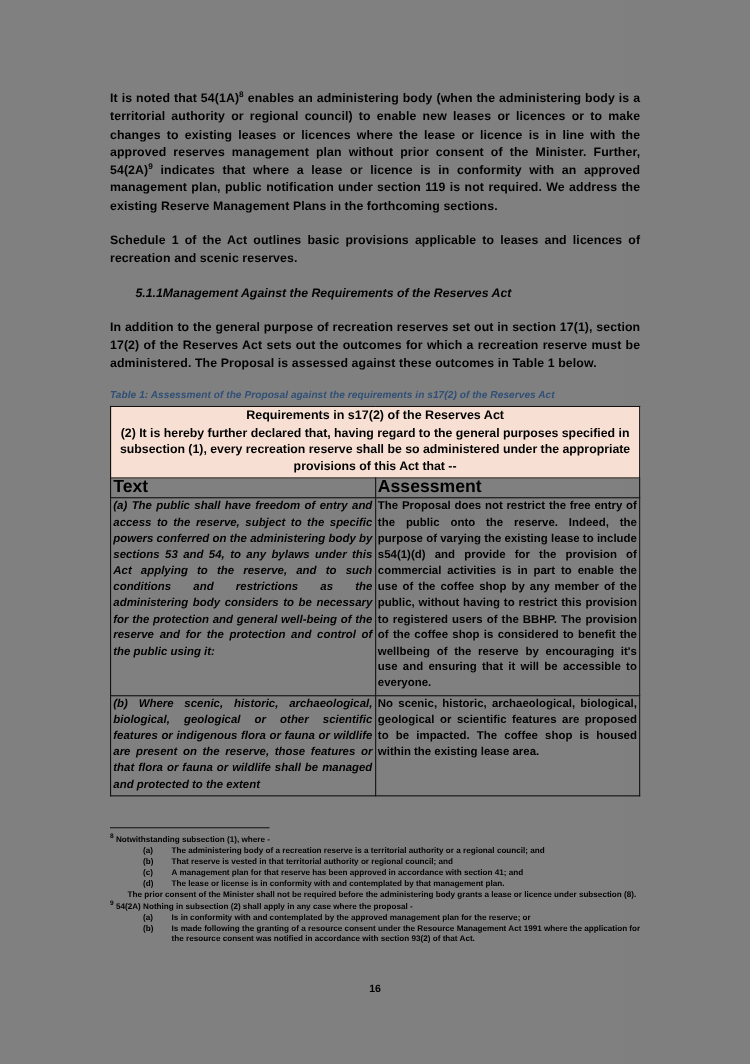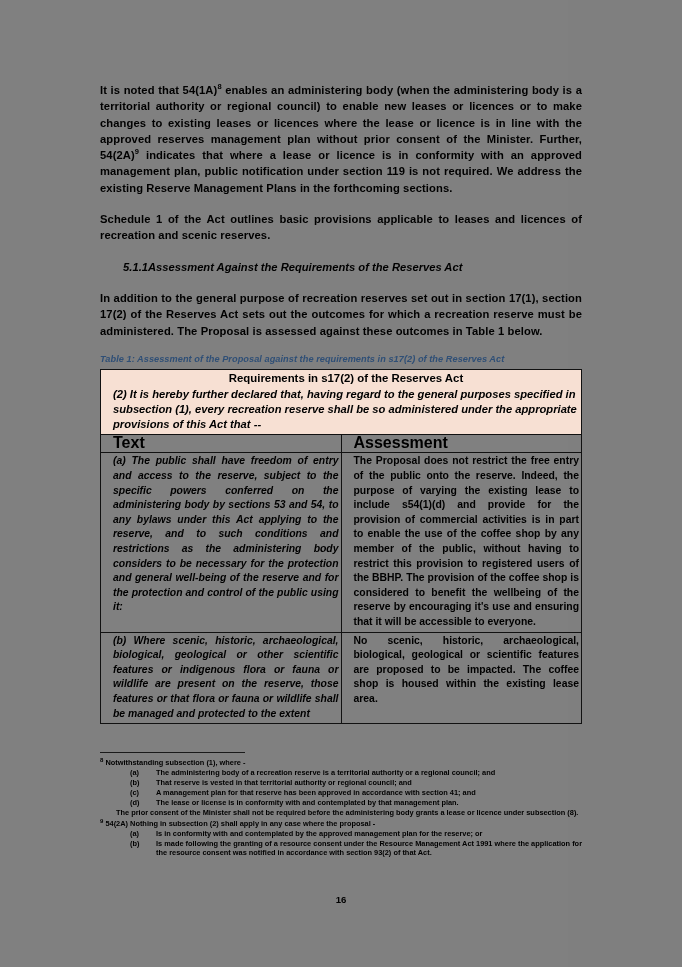--- a/index.html
+++ b/index.html
@@ -63,39 +63,38 @@
   }
   table.req-table {
     border-collapse: collapse;
     width: 482px;
     table-layout: fixed;
     border: 1.3px solid #111;
   }
   table.req-table td {
     border: 1.3px solid #111;
     vertical-align: top;
-    padding: 1px 2px 2px 12px;
+    padding: 1px 2px 2px 2px;
   }
   td.hdr-cell {
     background: #f7e0d3;
     padding: 2px 4px 4px 4px;
   }
   .hdr-title {
     font-size: 11.4px;
     font-weight: bold;
     text-align: center;
     line-height: 15px;
     margin-bottom: 1px;
   }
   .hdr-sub {
     font-size: 11.2px;
-    font-style: italic;
     font-weight: bold;
     line-height: 15.2px;
-    text-align: left;
+    text-align: center;
   }
   td.colhdr {
     font-size: 16px;
     font-weight: bold;
     padding: 1px 2px 2px 3px;
     line-height: 14px;
   }
   td.cell-text {
     font-size: 10.4px;
     font-style: italic;
@@ -171,21 +170,21 @@
 <body>
 
 <div class="page">
 
   <div class="content">
 
     <p class="body-para"><span>It is noted that 54(1A)</span><sup class="fnref">8</sup><span> enables an administering body (when the administering body is a territorial authority or regional council) to enable new leases or licences or to make changes to existing leases or licences where the lease or licence is in line with the approved reserves management plan without prior consent of the Minister.  Further, 54(2A)</span><sup class="fnref">9</sup><span> indicates that where a lease or licence is in conformity with an approved management plan, public notification under section 119 is not required. We address the existing Reserve Management Plans in the forthcoming sections.</span></p>
 
     <p class="body-para">Schedule 1 of the Act outlines basic provisions applicable to leases and licences of recreation and scenic reserves.</p>
 
-    <div class="sec-heading"><span class="num">5.1.1</span><span>Assessment Against the Requirements of the Reserves Act</span></div>
+    <div class="sec-heading"><span class="num">5.1.1</span><span>Management Against the Requirements of the Reserves Act</span></div>
 
     <p class="body-para">In addition to the general purpose of recreation reserves set out in section 17(1), section 17(2) of the Reserves Act sets out the outcomes for which a recreation reserve must be administered.  The Proposal is assessed against these outcomes in Table 1 below.</p>
 
     <div class="table-caption">Table 1: Assessment of the Proposal against the requirements in s17(2) of the Reserves Act</div>
 
     <table class="req-table">
       <tbody>
           <tr>
         <td class="hdr-cell" colspan="2">
           <div class="hdr-title">Requirements in s17(2) of the Reserves Act</div>

